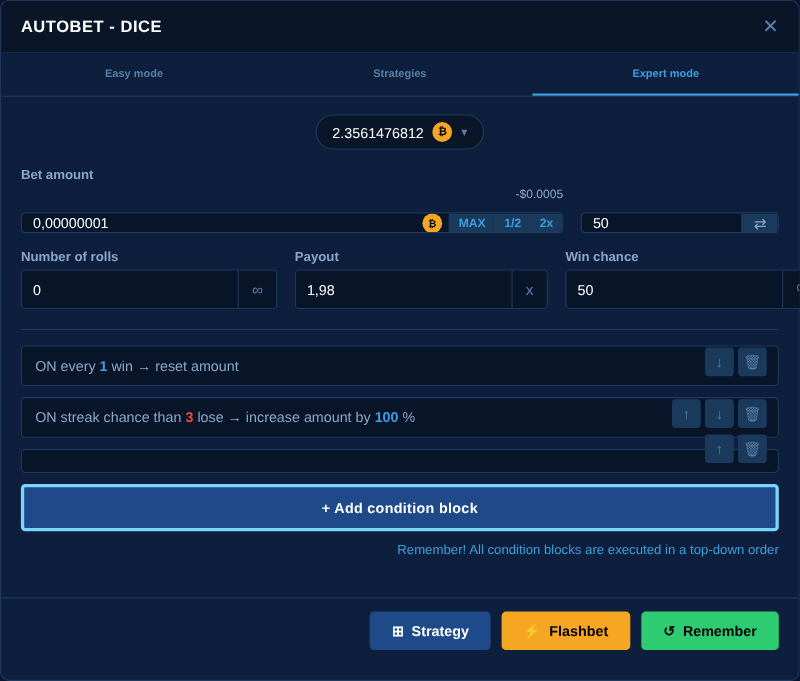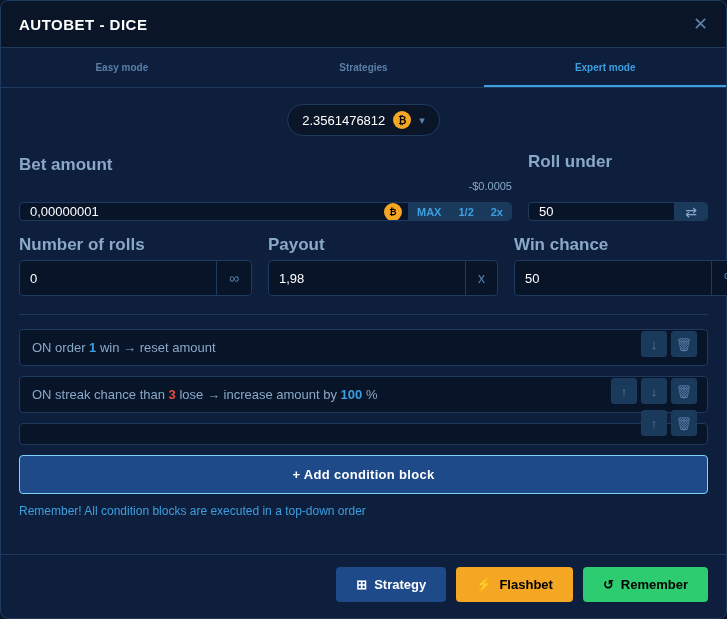--- a/index.html
+++ b/index.html
@@ -112,21 +112,21 @@
       align-items: flex-end;
     }
     .field-group {
       display: flex;
       flex-direction: column;
       gap: 5px;
     }
     .field-group.bet { flex: 1; }
     .field-group.roll { width: 180px; }
     .field-label {
-      font-size: 17px;
+      font-size: 12px;
       color: #8aa8c8;
       font-weight: 600;
     }
     .field-hint {
       font-size: 11px;
       color: #8aa8c8;
       text-align: right;
       margin-bottom: 2px;
     }
     .input-row {
@@ -263,33 +263,33 @@
       width: 26px;
       height: 26px;
       cursor: pointer;
       display: flex;
       align-items: center;
       justify-content: center;
       font-size: 13px;
     }
     .add-condition-btn {
       background: #1e4a8a;
-      border: 1px solid #7dd3fc;
+      border: 3px solid #7dd3fc;
       border-radius: 4px;
       color: #fff;
       font-size: 13px;
       font-weight: 600;
       width: 100%;
       padding: 11px 0;
       cursor: pointer;
       margin-bottom: 10px;
       letter-spacing: 0.3px;
     }
     .reminder-text {
-      text-align: left;
+      text-align: right;
       color: #3d9fe0;
       font-size: 12px;
       margin-bottom: 20px;
     }
     .modal-footer {
       display: flex;
       justify-content: flex-end;
       gap: 10px;
       padding: 12px 18px;
       border-top: 1px solid #1e3a5f;
@@ -361,21 +361,20 @@
         <div class="input-row">
           <input type="text" value="0,00000001" style="">
           <span class="coin-sm">₿</span>
           <button class="btn-inline">MAX</button>
           <button class="btn-inline">1/2</button>
           <button class="btn-inline">2x</button>
         </div>
       </div>
 
       <div class="field-group roll">
-        <span class="field-label">Roll under</span>
         <div style="height:20px"></div>
         <div class="input-row">
           <input type="text" value="50" style="">
           <button class="btn-icon">
             <span>⇄</span>
           </button>
         </div>
       </div>
     </div>
 
@@ -402,21 +401,21 @@
           <span class="suffix-sym">%</span>
         </div>
       </div>
     </div>
 
     <hr class="divider">
 
     
     <div class="condition-block">
       <div class="condition-text">
-        <span>ON order </span>
+        <span>ON every </span>
         <span class="highlight-blue">1</span>
         <span> win → reset amount</span>
       </div>
       <div class="condition-actions">
         <button class="action-btn">↓</button>
         <button class="action-btn">🗑</button>
       </div>
     </div>
 
     

